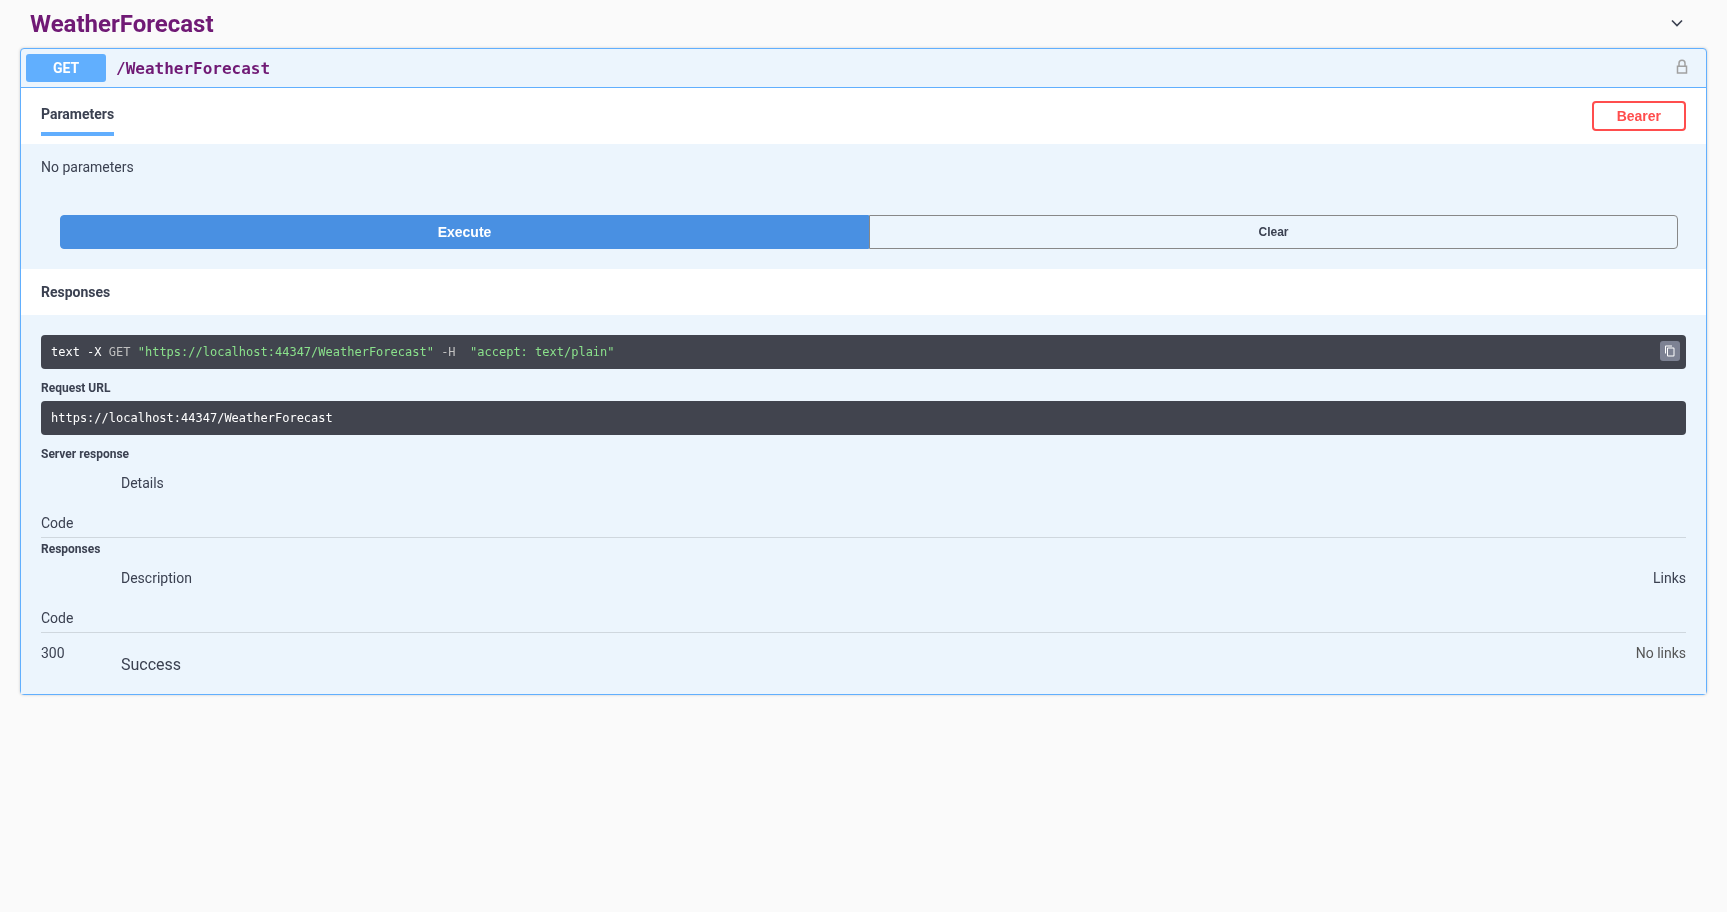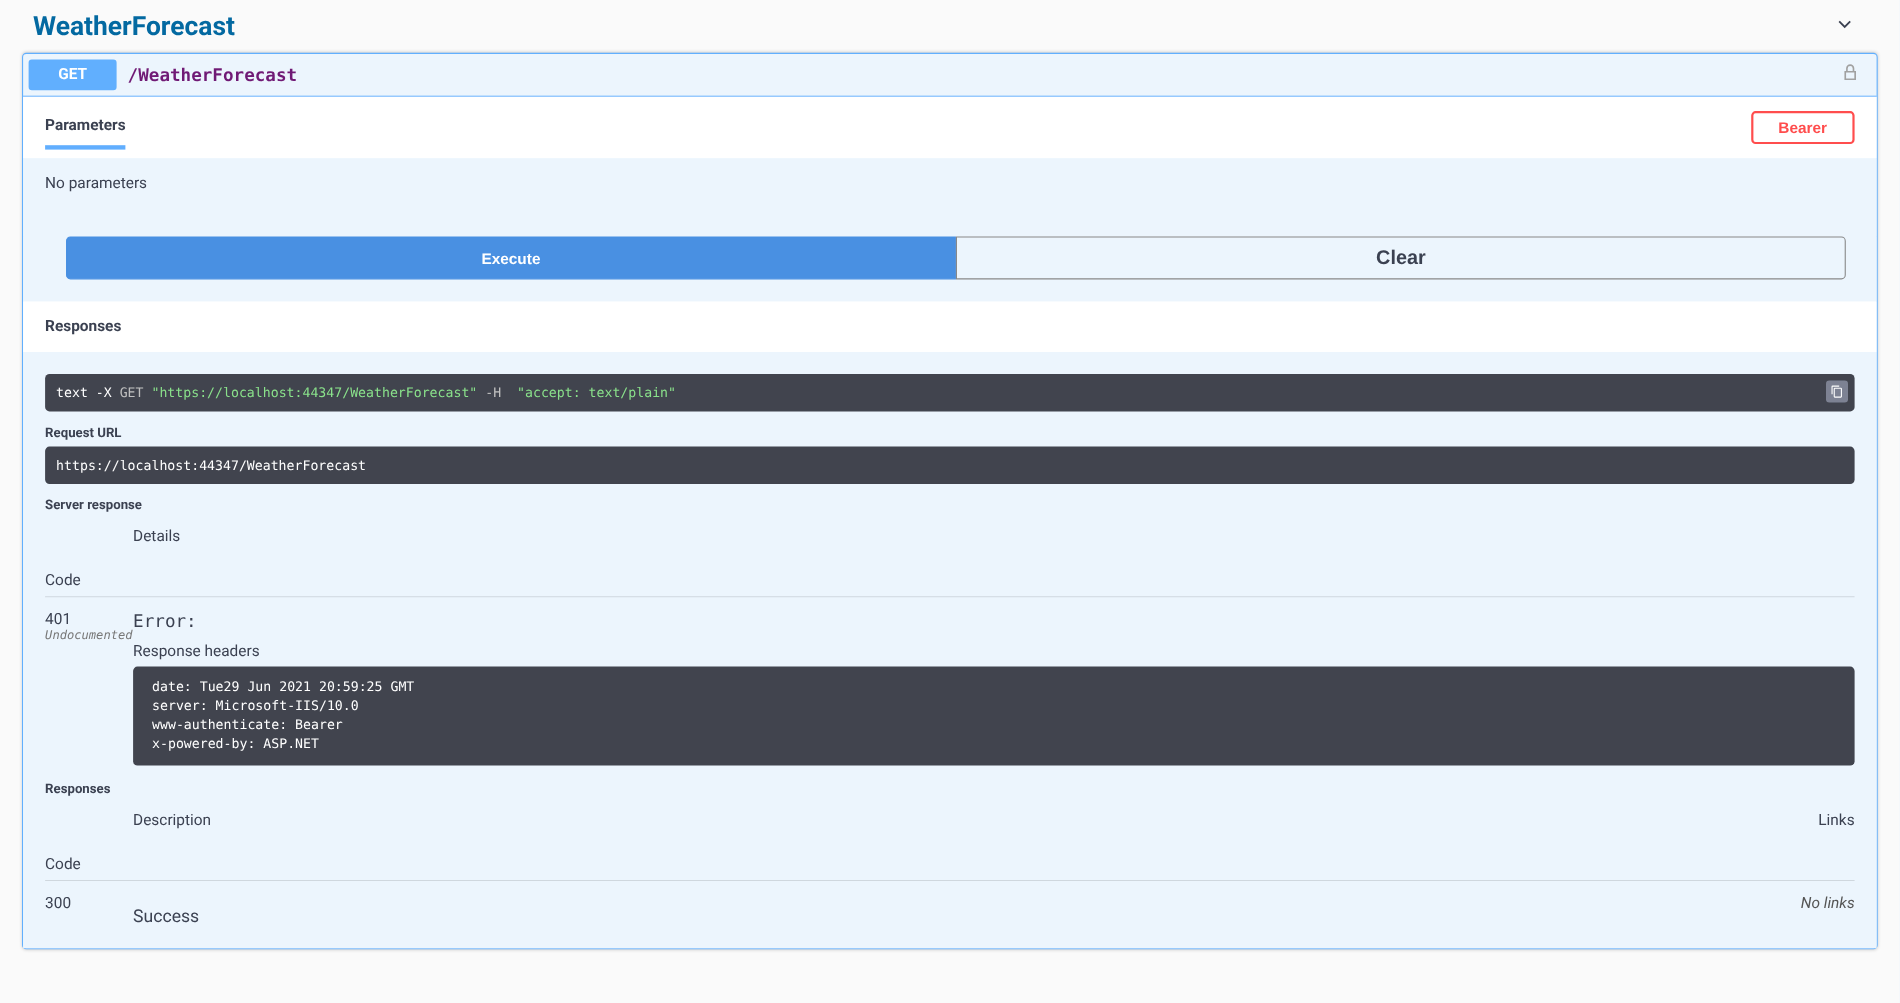--- a/index.html
+++ b/index.html
@@ -12,21 +12,21 @@
   }
   .tag-header {
     display: flex;
     align-items: center;
     justify-content: space-between;
     padding: 10px 20px 10px 10px;
   }
   .tag-title {
     font-size: 24px;
     font-weight: 700;
-    color: #0369a1;
+    color: #701a75;
     font-family: -apple-system, BlinkMacSystemFont, "Segoe UI", Roboto, sans-serif;
   }
   .chevron {
     width: 20px;
     height: 20px;
     stroke: #3b4151;
     stroke-width: 2;
     fill: none;
   }
   .opblock {
@@ -112,21 +112,21 @@
     padding: 8px 0;
     border-radius: 4px 0 0 4px;
     cursor: pointer;
   }
   .clear-btn {
     flex: 1;
     background: #ecf5fd;
     color: #3b4151;
     border: 1px solid #888;
     font-weight: 700;
-    font-size: 18px;
+    font-size: 12px;
     padding: 8px 0;
     border-radius: 0 4px 4px 0;
     cursor: pointer;
   }
   .responses-header {
     padding: 15px 20px;
     background: #fff;
     font-weight: 700;
     font-size: 14px;
     color: #3b4151;
@@ -233,21 +233,20 @@
     margin: 4px 0 8px 0;
   }
   .resp2-header {
     display: flex;
     padding: 6px 0;
     border-bottom: 1px solid rgba(0,0,0,.12);
     font-size: 14px;
     color: #3b4151;
   }
   .no-links {
-    font-style: italic;
     color: #555;
     font-size: 14px;
   }
   .success-desc {
     font-size: 16px;
     color: #3b4151;
     padding-top: 10px;
   }
 </style>
 </head>
@@ -294,34 +293,20 @@
             <path d="M16 1H4a2 2 0 0 0-2 2v14h2V3h12V1zm3 4H8a2 2 0 0 0-2 2v14a2 2 0 0 0 2 2h11a2 2 0 0 0 2-2V7a2 2 0 0 0-2-2zm0 16H8V7h11v14z"></path>
           </svg></span></div>
 
     <div class="section-label">Request URL</div>
     <div class="code-block">https://localhost:44347/WeatherForecast</div>
 
     <div class="section-label">Server response</div>
     <div class="resp-table-header">
       <div class="col-code">Code</div>
       <div class="col-details">Details</div>
-    </div>
-    <div class="resp-row">
-      <div class="code-col">
-        <div>401</div>
-        <div class="undoc">Undocumented</div>
-      </div>
-      <div class="details-col">
-        <div class="error-label">Error:</div>
-        <div class="resp-headers-label">Response headers</div>
-        <div class="headers-block"> date: Tue29 Jun 2021 20:59:25 GMT 
- server: Microsoft-IIS/10.0 
- www-authenticate: Bearer 
- x-powered-by: ASP.NET </div>
-      </div>
     </div>
 
     <div class="responses-label2">Responses</div>
     <div class="resp2-header">
       <div class="col-code">Code</div>
       <div class="col-details">Description</div>
       <div class="col-links">Links</div>
     </div>
     <div class="resp-row">
       <div class="code-col">300</div>

